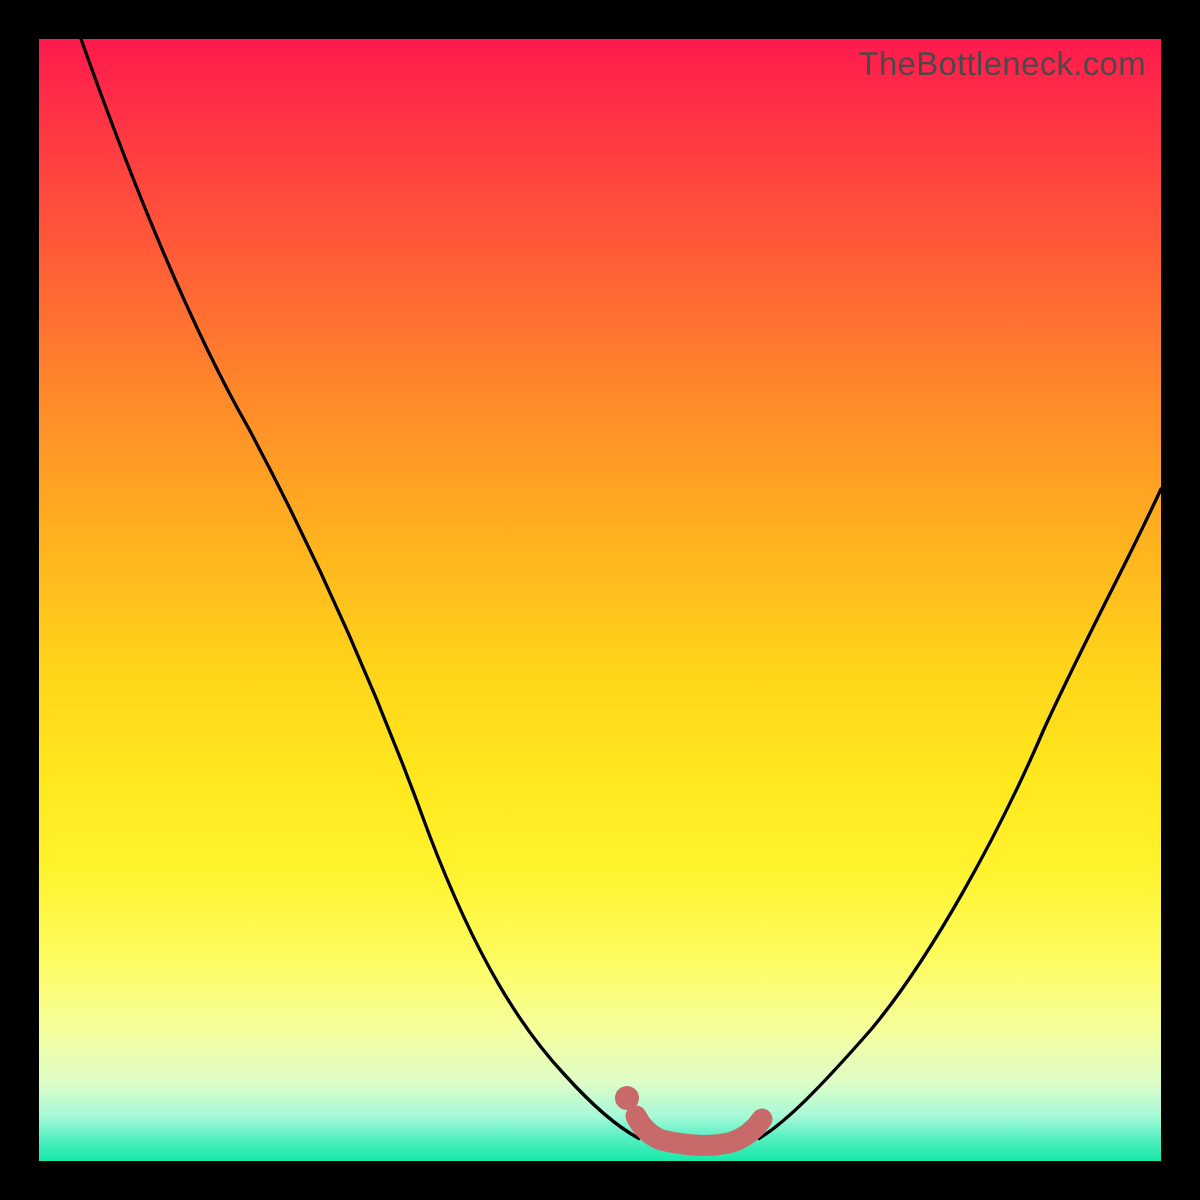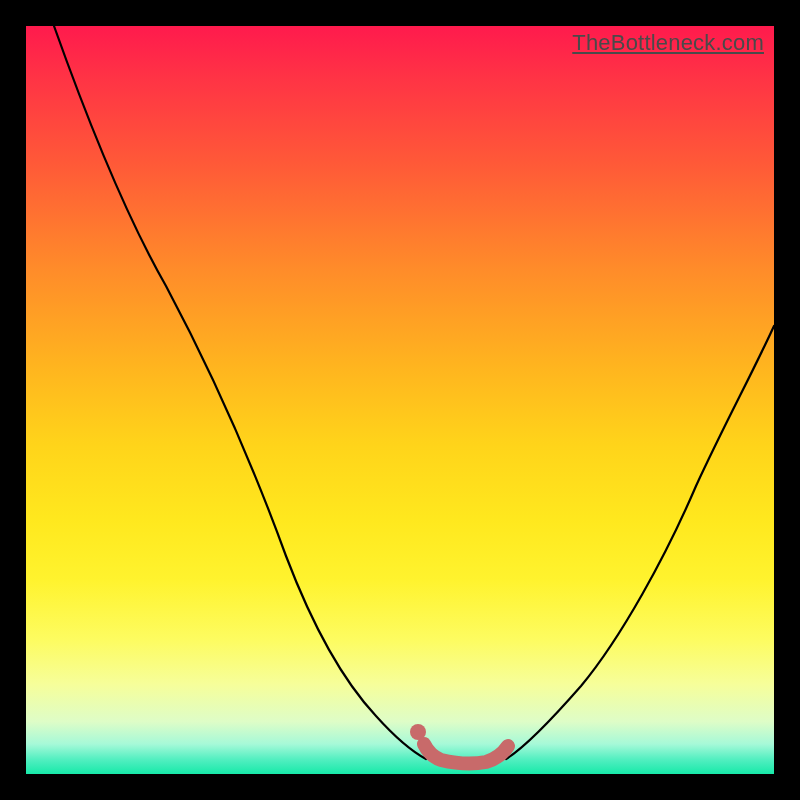--- a/index.html
+++ b/index.html
@@ -36,21 +36,20 @@
   }
   .watermark {
     position: absolute;
     top: 4px;
     right: 10px;
     color: #4a4a4a;
     font-size: 22px;
     font-weight: 500;
     letter-spacing: 0.2px;
     user-select: none;
-    text-decoration: underline;
   }
   svg.curves {
     position: absolute;
     left: 0; top: 0;
     width: 748px;
     height: 748px;
     overflow: visible;
   }
   .curve {
     fill: none;

